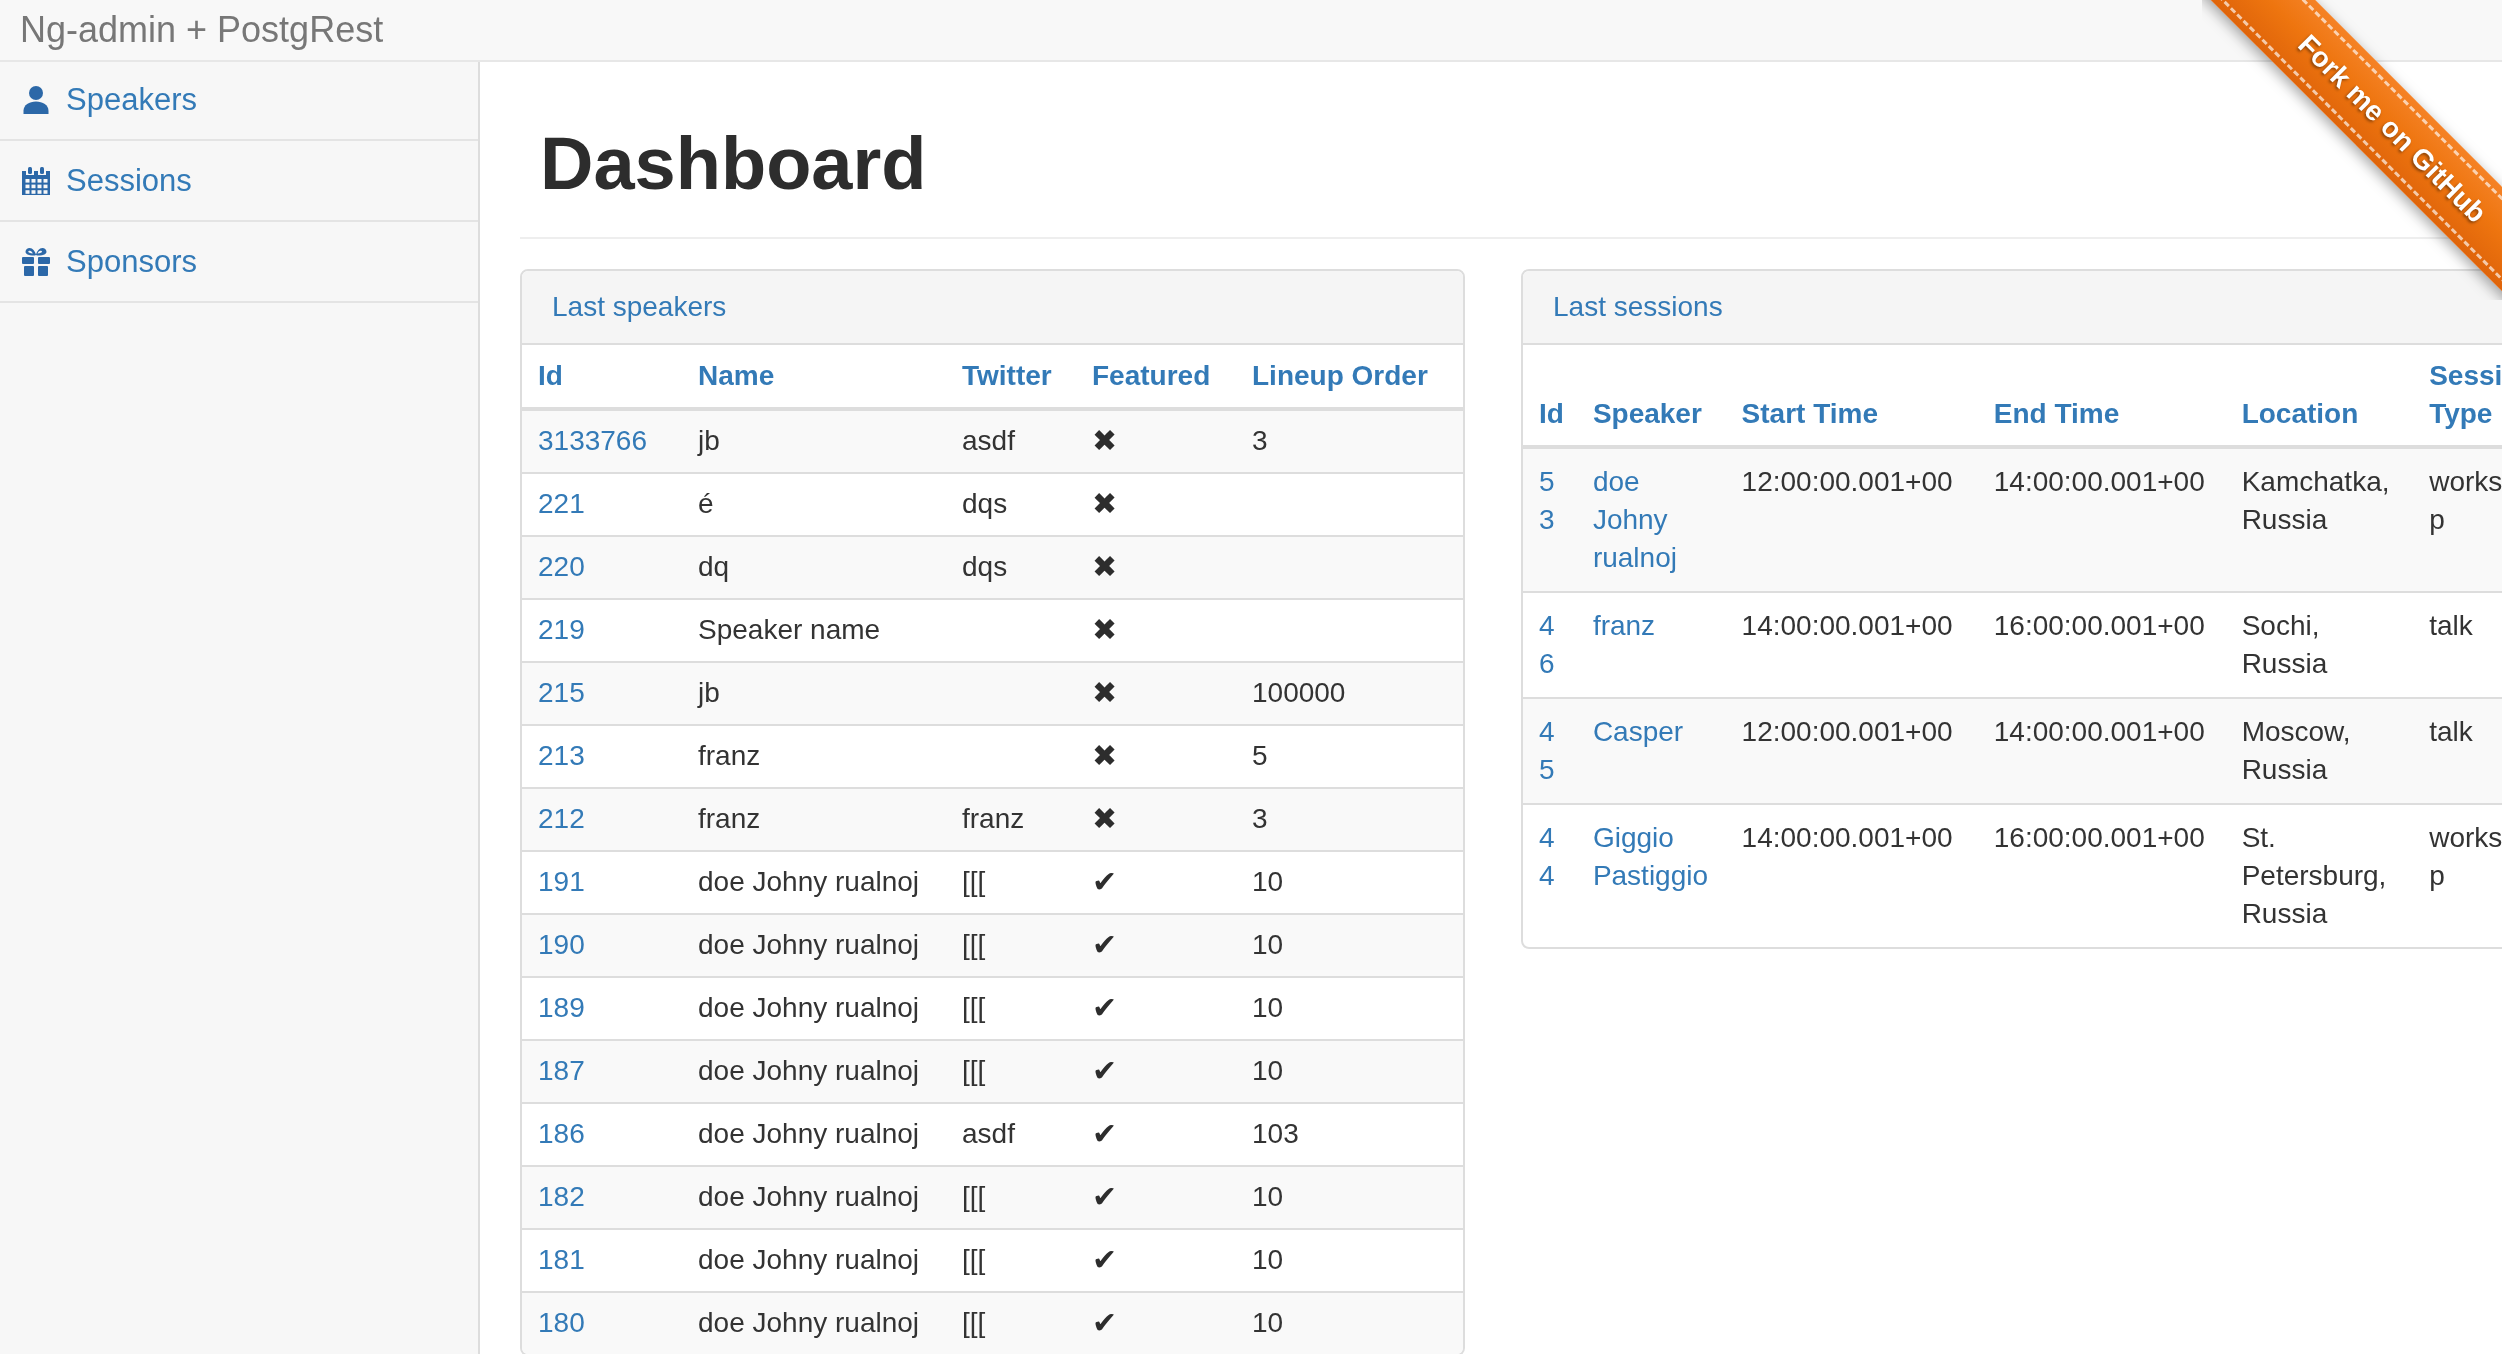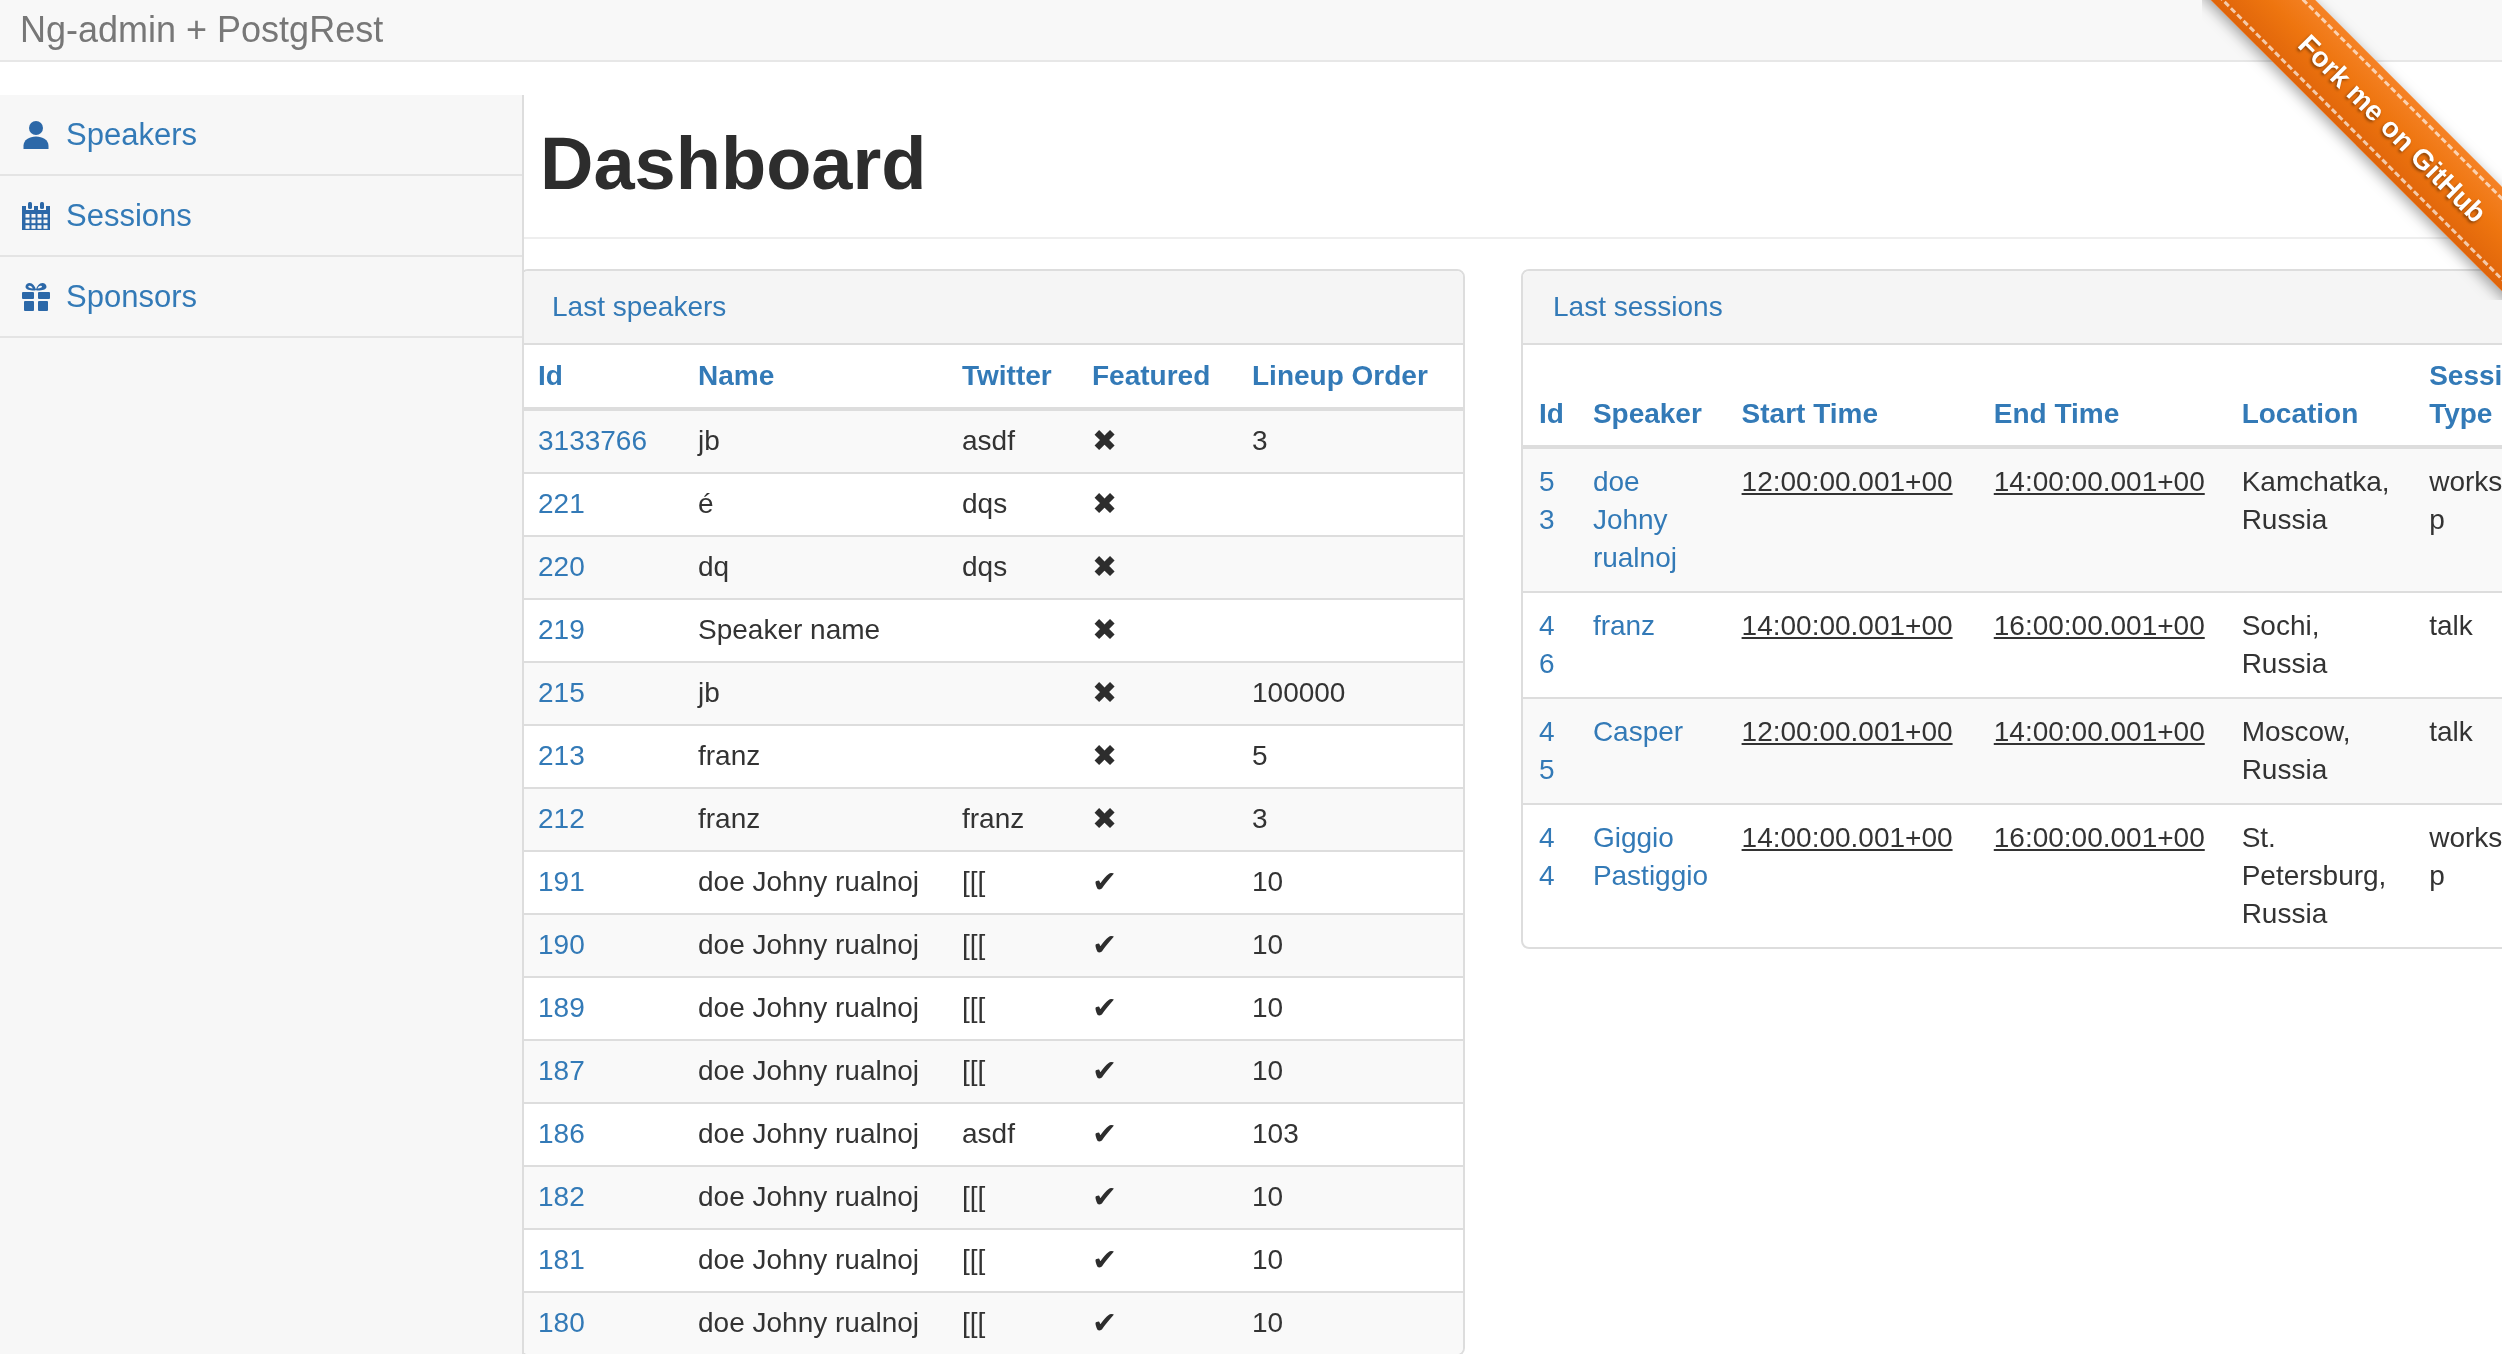--- a/index.html
+++ b/index.html
@@ -27,21 +27,21 @@
     background:var(--navbar-bg);
     border-bottom:2px solid #e7e7e7;
     z-index:5;
   }
   .brand{
     position:absolute;left:20px;top:50%;transform:translateY(-50%);
     font-size:36px;color:var(--brand-gray);text-decoration:none;cursor:pointer;
   }
   
   .sidebar{
-    position:absolute;top:95px;left:0;bottom:0;width:524px;
+    position:absolute;top:60px;left:0;bottom:0;width:480px;
     background:var(--sidebar-bg);
     border-right:2px solid #ddd;
     z-index:4;
   }
   .side-item{
     display:flex;align-items:center;
     height:81px;padding-left:18px;
     border-bottom:2px solid #e4e4e4;
     color:var(--accent);font-size:31px;
     cursor:pointer;
@@ -96,21 +96,21 @@
     vertical-align:bottom;
   }
   table.grid td{
     padding:11px 16px;font-size:28px;line-height:38px;
     border-top:2px solid var(--border);
     vertical-align:top;word-wrap:break-word;
   }
   #sessions-table td{padding:14px 16px;}
   table.grid tbody tr:nth-child(odd){background:var(--stripe);}
   table.grid a{color:var(--accent);text-decoration:none;cursor:pointer;}
-  td.nowrap, th.nowrap{white-space:nowrap;text-decoration:underline;}
+  td.nowrap, th.nowrap{white-space:nowrap;}
   .glyph{font-family:"DejaVu Sans",sans-serif;font-size:30px;color:#2d2d2d;}
   
   #speakers-table col.c0{width:160px}
   #speakers-table col.c1{width:264px}
   #speakers-table col.c2{width:130px}
   #speakers-table col.c3{width:160px}
   #speakers-table col.c4{width:229px}
   
   #sessions-table col.c0{width:50px}
   #sessions-table col.c1{width:138px}

